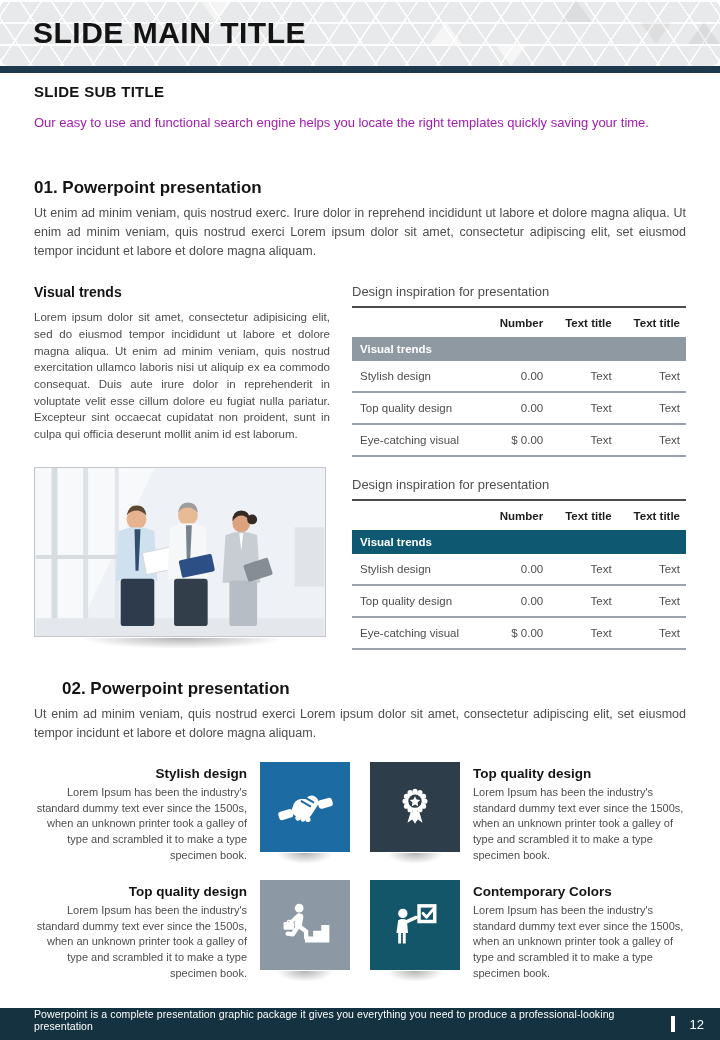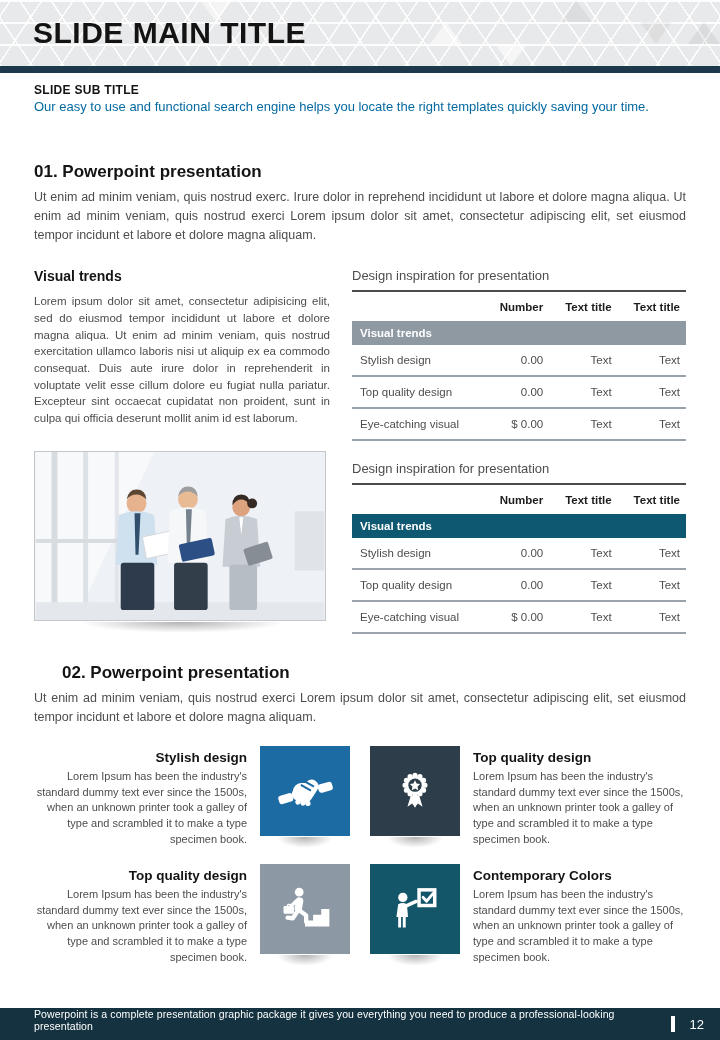--- a/index.html
+++ b/index.html
@@ -5,31 +5,32 @@
   * { margin:0; padding:0; box-sizing:border-box; }
   html,body { width:720px; height:1040px; background:#ffffff;
     font-family:"Liberation Sans", sans-serif; position:relative; overflow:hidden; }
 
   
   .banner { position:relative; height:66px; background-color:#e8e9ea; overflow:hidden;
     background-image:
       repeating-linear-gradient(56deg,  rgba(255,255,255,.9) 0 1.6px, rgba(255,255,255,0) 1.6px 26px),
       repeating-linear-gradient(-56deg, rgba(255,255,255,.9) 0 1.6px, rgba(255,255,255,0) 1.6px 26px),
       repeating-linear-gradient(to bottom, rgba(255,255,255,.9) 0 1.6px, rgba(255,255,255,0) 1.6px 22px);
+    border-radius: 9px;
   }
   .tri { position:absolute; width:32px; height:22px; clip-path:polygon(50% 0,100% 100%,0 100%); }
   .tri.down { clip-path:polygon(0 0,100% 0,50% 100%); }
   .banner h1 { position:absolute; left:33px; top:50%; transform:translateY(-50%);
     font-size:30px; font-weight:bold; letter-spacing:.5px; color:#131313; white-space:nowrap; }
   .rule { height:7px; background:#1c3a4b; }
 
   
   .content { padding:0 34px; }
-  .subtitle { margin-top:10px; font-size:12px; font-weight:bold; color:#141414; letter-spacing:.3px; }
-  .intro { font-size:13px; color:#0369a1; line-height:1.55; max-width:645px; }
+  .subtitle { margin-top:10px; font-size:15px; font-weight:bold; color:#141414; letter-spacing:.3px; }
+  .intro { margin-top:13px; font-size:13px; color:#a21caf; line-height:1.55; max-width:645px; }
 
   .sec-head { font-size:17px; font-weight:bold; color:#141414; }
   .sec1-head { margin-top:45px; }
   .sec-body { margin-top:6px; font-size:12.5px; color:#4d4d4d; line-height:1.5; text-align:justify; }
 
   .columns { display:flex; gap:22px; margin-top:24px; }
   .col-left { width:296px; flex:none; }
   .col-right { flex:1; min-width:0; }
 
   .vt-head { font-size:14px; font-weight:bold; color:#141414; }

